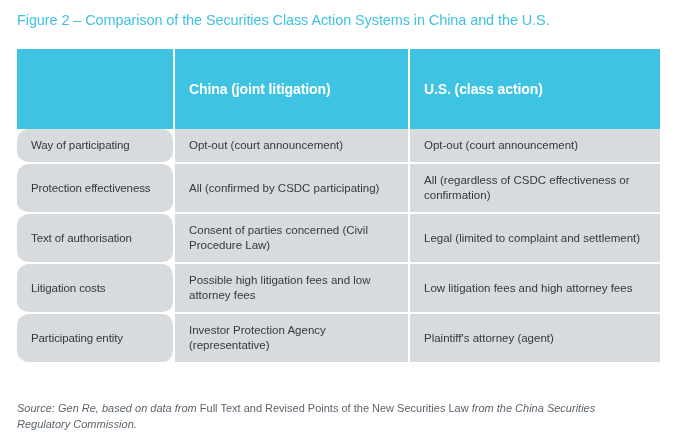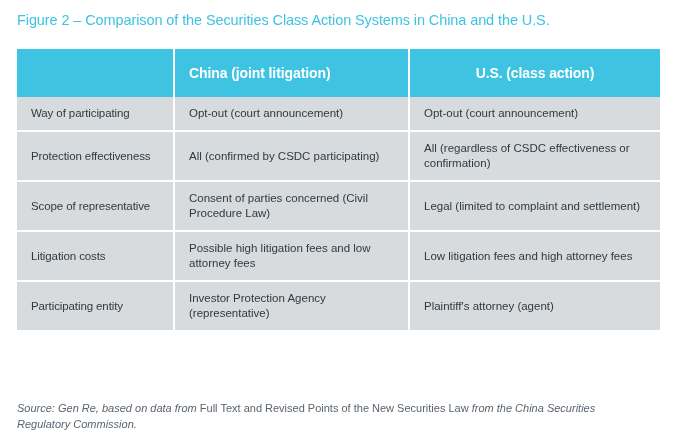--- a/index.html
+++ b/index.html
@@ -53,41 +53,41 @@
   col.c-china { width: 235px; }
   col.c-us    { width: 250px; }
 
   
   .hdr th {
     background: #3FC3E3;
     color: #ffffff;
     font-size: 14px;
     font-weight: bold;
     height: 48px;
-    padding: 0 14px;
+    padding: 16px 14px;
     border-right: 2px solid #ffffff;
     letter-spacing: -0.1px;
   }
-  .hdr th:last-child { border-right: none; text-align: center; }
+  .hdr th:last-child { border-right: none; }
   .hdr th.blank { background: #3FC3E3; }
 
   
   .table tbody td {
     background: #D7DBDD;
     font-size: 11.5px;
     line-height: 15px;
     padding: 9px 14px;
     border-right: 2px solid #ffffff;
     border-bottom: 2px solid #ffffff;
     color: #303a42;
   }
   .table tbody td:last-child { border-right: none; }
   .table tbody tr:last-child td { border-bottom: none; }
 
-  .table tbody td.label { letter-spacing: -0.1px; }
+  .table tbody td.label { letter-spacing: -0.1px; border-radius: 12px; }
 
   .source {
     position: absolute;
     left: 17px;
     top: 400px;
     width: 628px;
     font-size: 11px;
     line-height: 16px;
     color: #5a646e;
     font-style: italic;
@@ -119,21 +119,21 @@
         <td class="label">Way of participating</td>
         <td>Opt-out (court announcement)</td>
         <td>Opt-out (court announcement)</td>
       </tr>
       <tr>
         <td class="label">Protection effectiveness</td>
         <td>All (confirmed by CSDC participating)</td>
         <td>All (regardless of CSDC effectiveness or confirmation)</td>
       </tr>
       <tr>
-        <td class="label">Scope of representative</td>
+        <td class="label">Text of authorisation</td>
         <td>Consent of parties concerned (Civil Procedure Law)</td>
         <td>Legal (limited to complaint and settlement)</td>
       </tr>
       <tr>
         <td class="label">Litigation costs</td>
         <td>Possible high litigation fees and low attorney fees</td>
         <td>Low litigation fees and high attorney fees</td>
       </tr>
       <tr>
         <td class="label">Participating entity</td>

